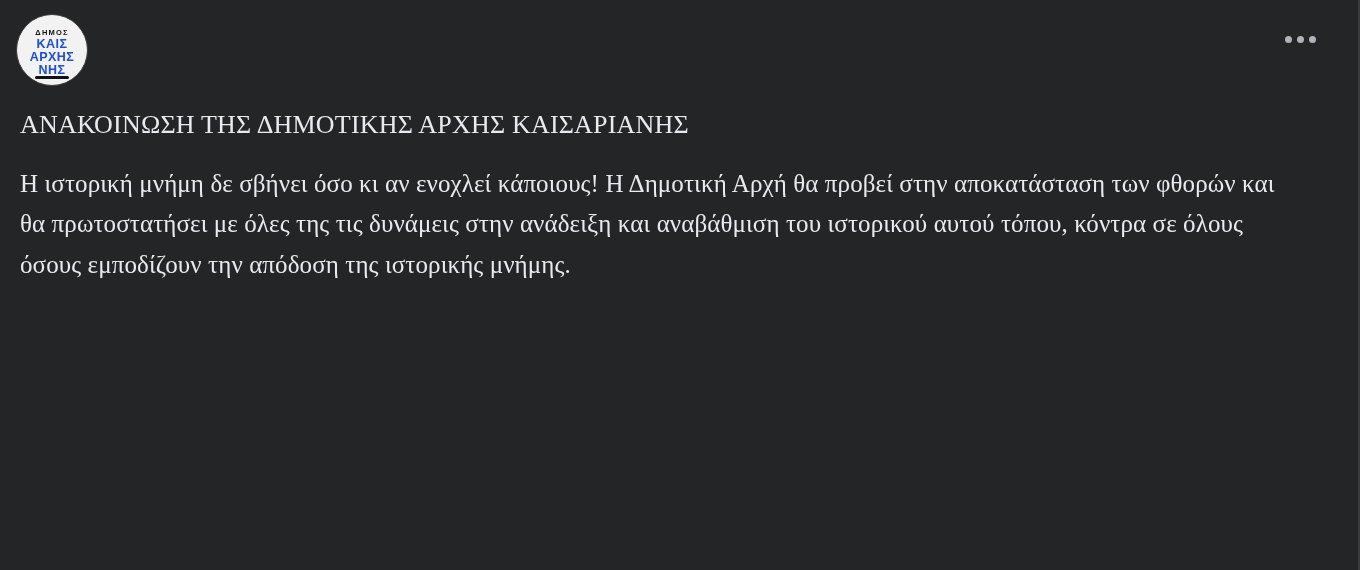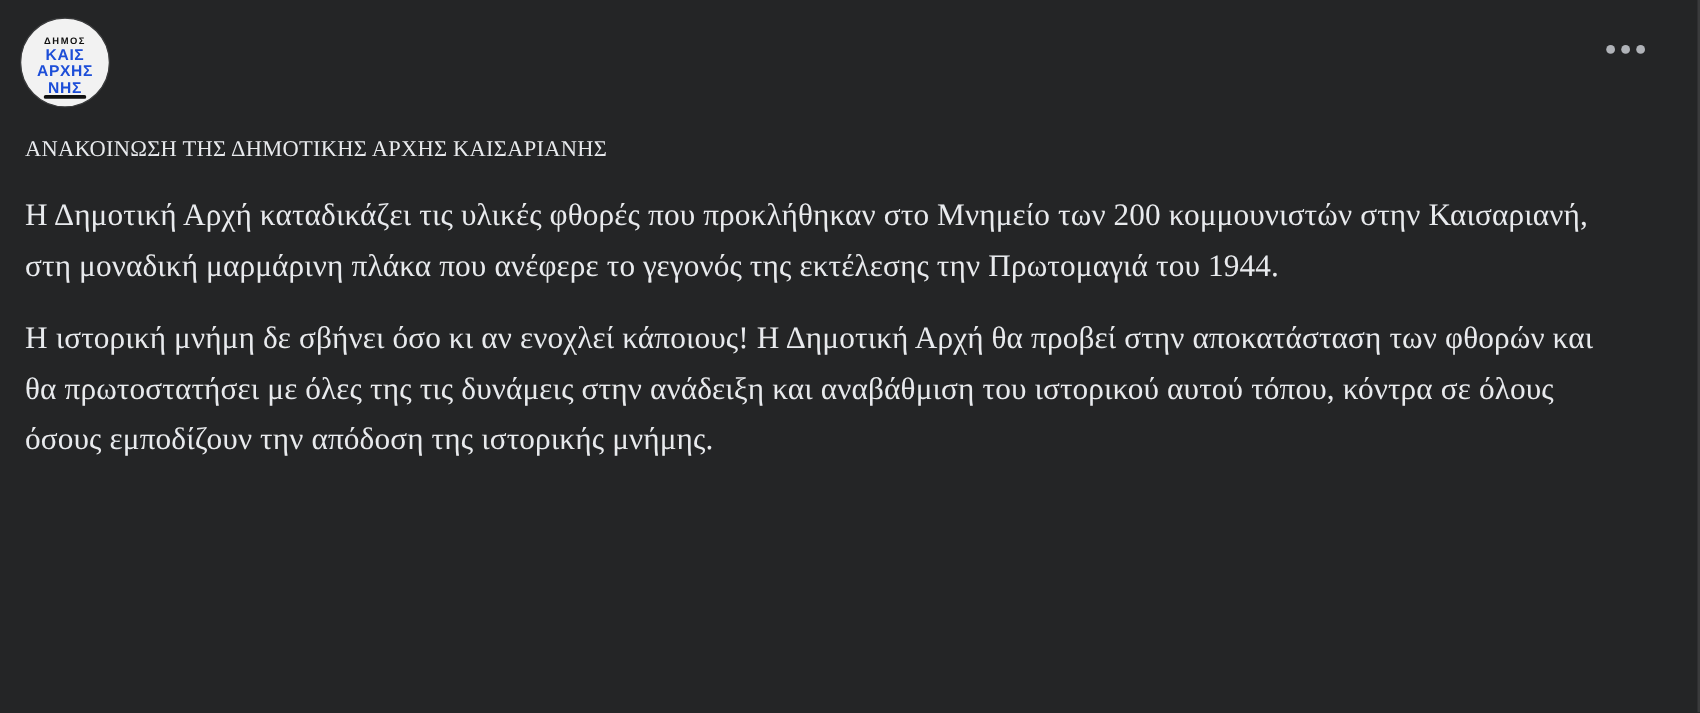--- a/index.html
+++ b/index.html
@@ -111,21 +111,21 @@
     height: 7px;
     border-radius: 50%;
     background: #b0b3b8;
     display: block;
   }
   .post-body {
     padding: 22px 70px 0 20px;
   }
   .title-line {
     font-family: "Liberation Serif", serif;
-    font-size: 18px;
+    font-size: 26px;
     line-height: 1.3;
     color: #e8eaed;
     margin: 0 0 22px 0;
     letter-spacing: 0.2px;
   }
   .para {
     font-family: "Liberation Serif", serif;
     font-size: 25px;
     line-height: 1.62;
     color: #e8eaed;
@@ -161,18 +161,17 @@
 
     <div class="menu-dots">
       <span></span>
       <span></span>
       <span></span>
     </div>
   </div>
 
   <div class="post-body">
     <div class="title-line">ΑΝΑΚΟΙΝΩΣΗ ΤΗΣ ΔΗΜΟΤΙΚΗΣ ΑΡΧΗΣ ΚΑΙΣΑΡΙΑΝΗΣ</div>
-    <p class="para">Η Δημοτική Αρχή καταδικάζει τις υλικές φθορές που προκλήθηκαν  στο Μνημείο των 200 κομμουνιστών στην Καισαριανή, στη μοναδική μαρμάρινη πλάκα που ανέφερε το γεγονός της εκτέλεσης την Πρωτομαγιά του 1944.</p>
     <p class="para">Η ιστορική μνήμη δε σβήνει όσο κι αν ενοχλεί κάποιους! Η Δημοτική Αρχή θα προβεί στην αποκατάσταση των φθορών και θα πρωτοστατήσει με όλες της τις δυνάμεις στην ανάδειξη και αναβάθμιση του ιστορικού αυτού τόπου, κόντρα σε όλους όσους εμποδίζουν την απόδοση της ιστορικής μνήμης.</p>
   </div>
 
   <div class="divider-right"></div>
 </div>
 
 </body></html>

